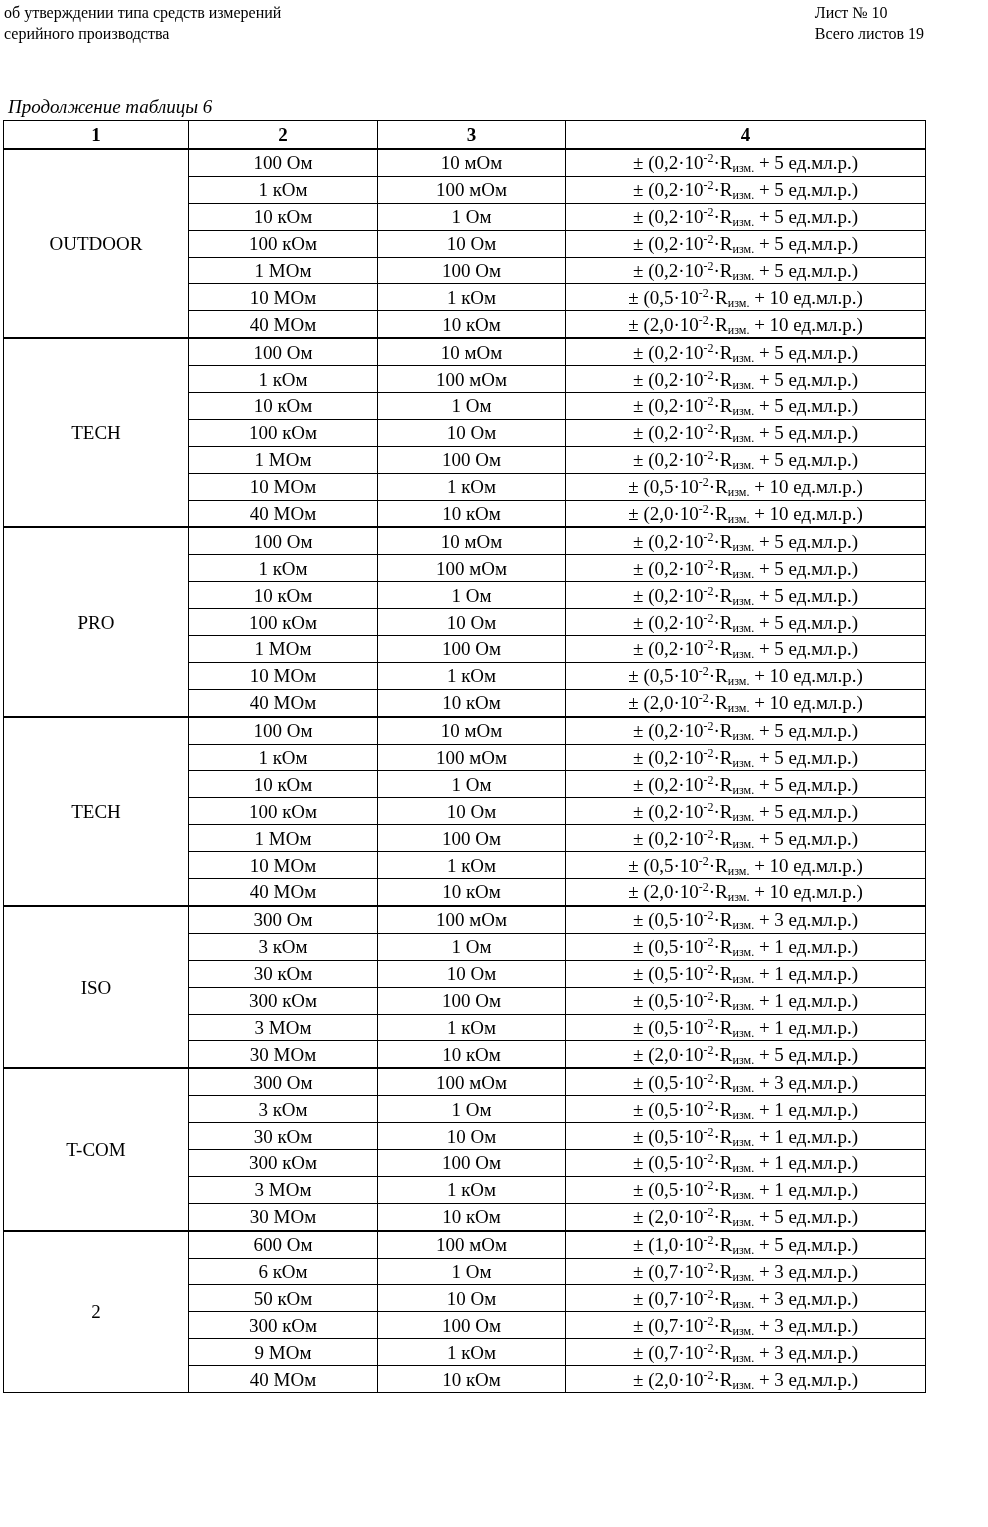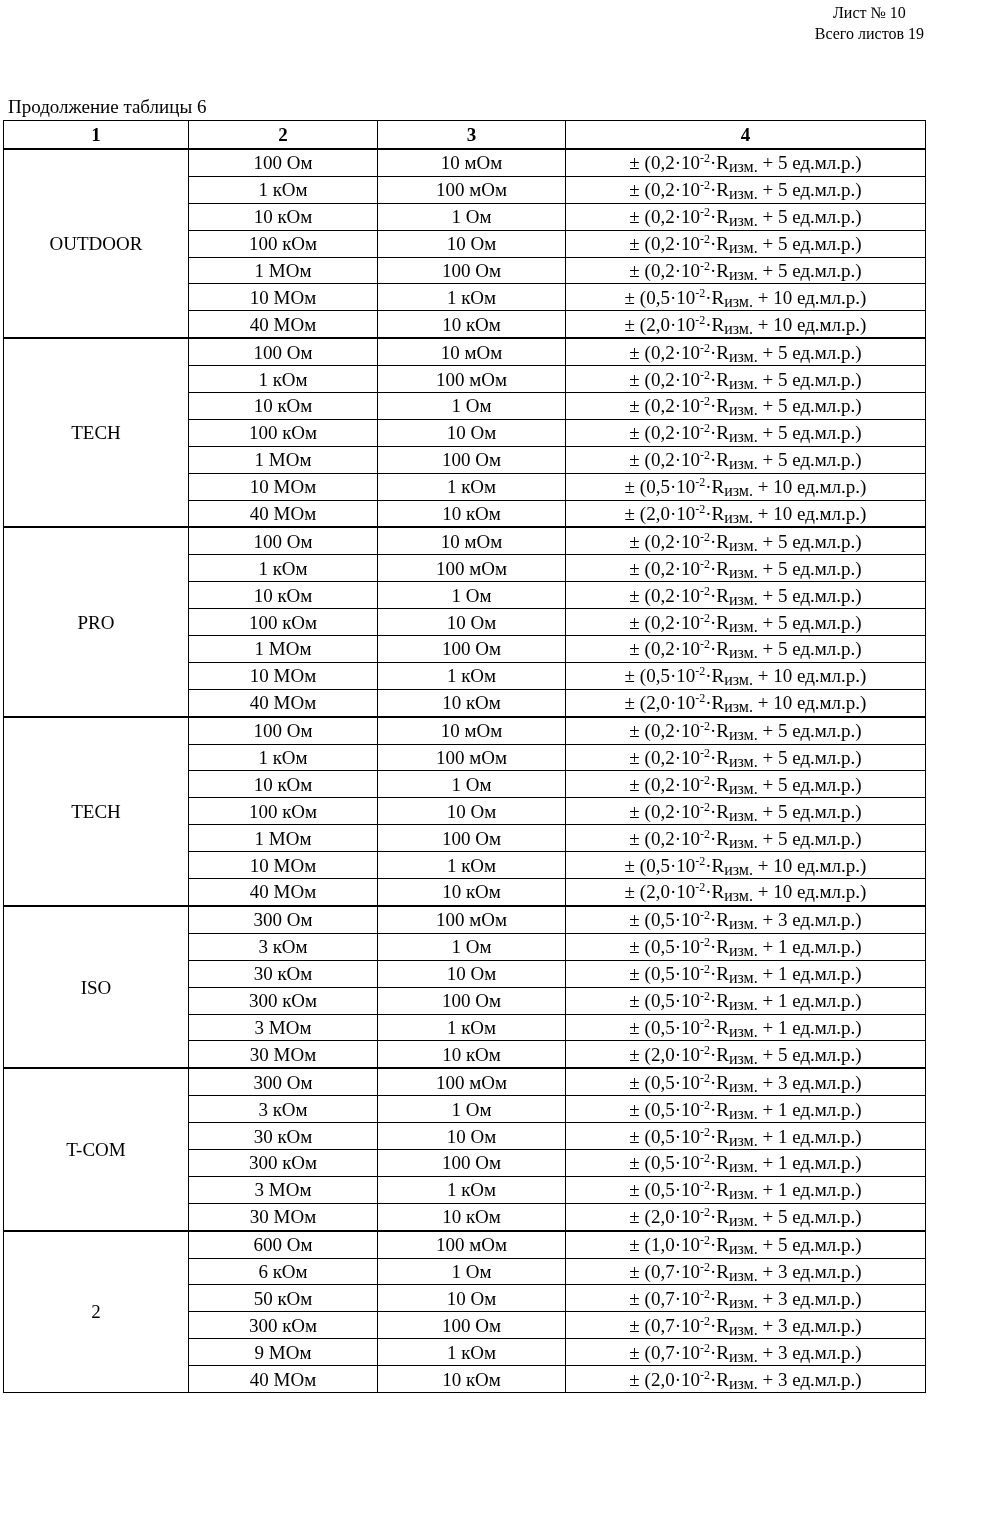--- a/index.html
+++ b/index.html
@@ -9,49 +9,51 @@
   }
   .hdr-left {
     position: absolute; left: 4px; top: 2px;
     font-size: 16px; line-height: 21px;
   }
   .hdr-left .blank {
     display: inline-block; width: 144px; border-bottom: 1px solid #000;
     height: 14px; vertical-align: baseline; margin-left: 4px;
   }
   .hdr-right {
-    position: absolute; right: 64px; top: 2px; text-align: center;
+    position: absolute; right: 64px; top: 2px; text-align: left;
     font-size: 16px; line-height: 21px;
   }
   .caption {
-    position: absolute; left: 8px; top: 96px; font-size: 19px;
+    position: absolute; left: 8px; top: 96px; font-size: 19px; font-style: italic;
   }
   table.main {
     position: absolute; left: 3px; top: 120px;
     width: 922px; border-collapse: collapse; table-layout: fixed;
     font-size: 19px;
   }
   table.main col.c1 { width: 185px; }
   table.main col.c2 { width: 189px; }
   table.main col.c3 { width: 188px; }
   table.main col.c4 { width: 360px; }
   table.main th, table.main td {
     border: 1px solid #000; text-align: center; padding: 0;
     height: 25.9px; line-height: 25px; white-space: nowrap;
   }
   table.main th { font-weight: bold; font-size: 19px; height: 27px; }
   table.main tr.grp-start td { border-top: 2px solid #000; }
   table.main td.model { vertical-align: middle; }
   sup { font-size: 12px; line-height: 0; vertical-align: 7px; }
-  sub { font-size: 16px; line-height: 0; vertical-align: -3px; }
+  sub { font-size: 12px; line-height: 0; vertical-align: -3px; }
 </style>
 </head>
 <body>
 
 <div class="hdr-left">
+  <div>об утверждении типа средств измерений</div>
+  <div>серийного производства</div>
 </div>
 
 <div class="hdr-right">
   <div>Лист № 10</div>
   <div>Всего листов 19</div>
 </div>
 
 <div class="caption">Продолжение таблицы 6</div>
 
 <table class="main">

